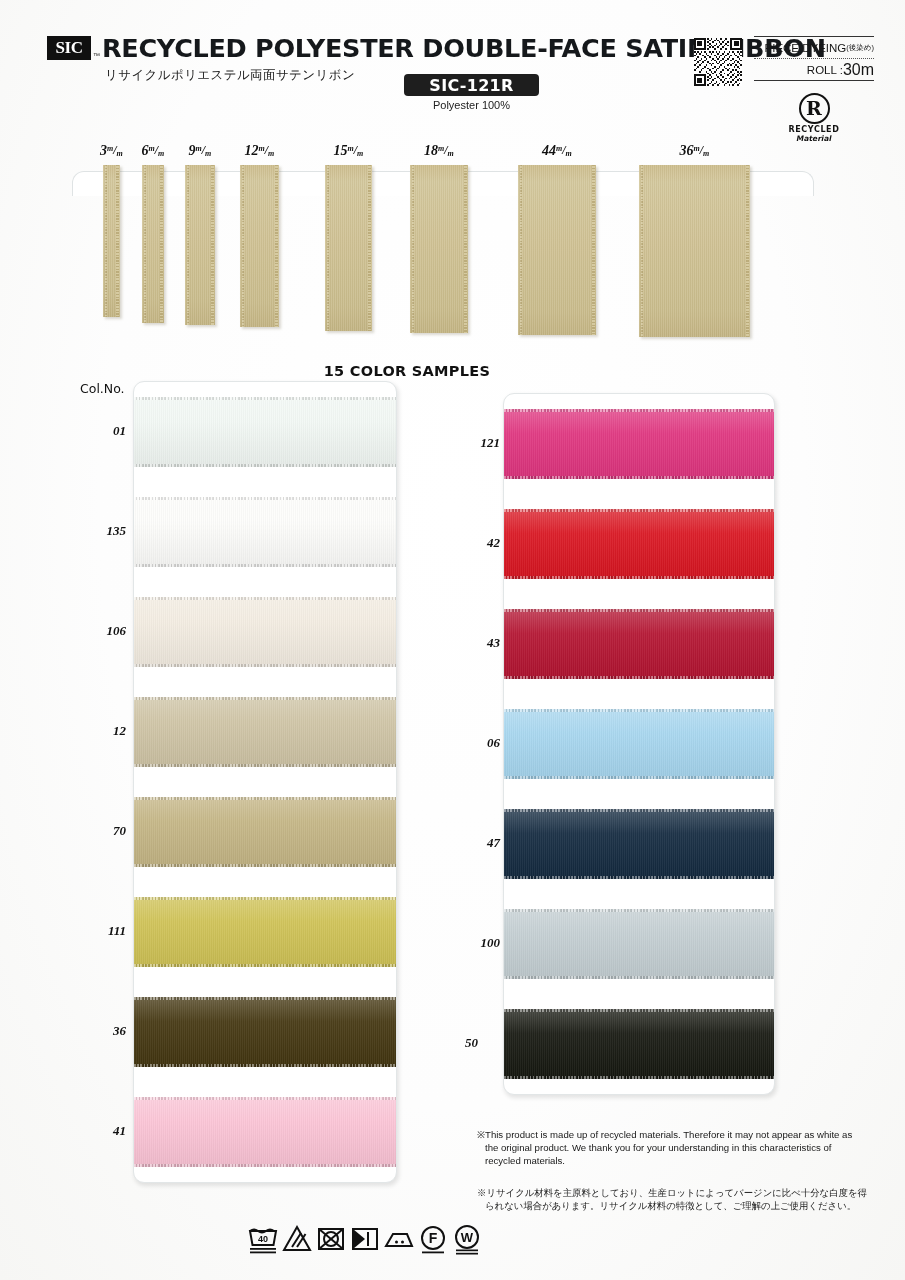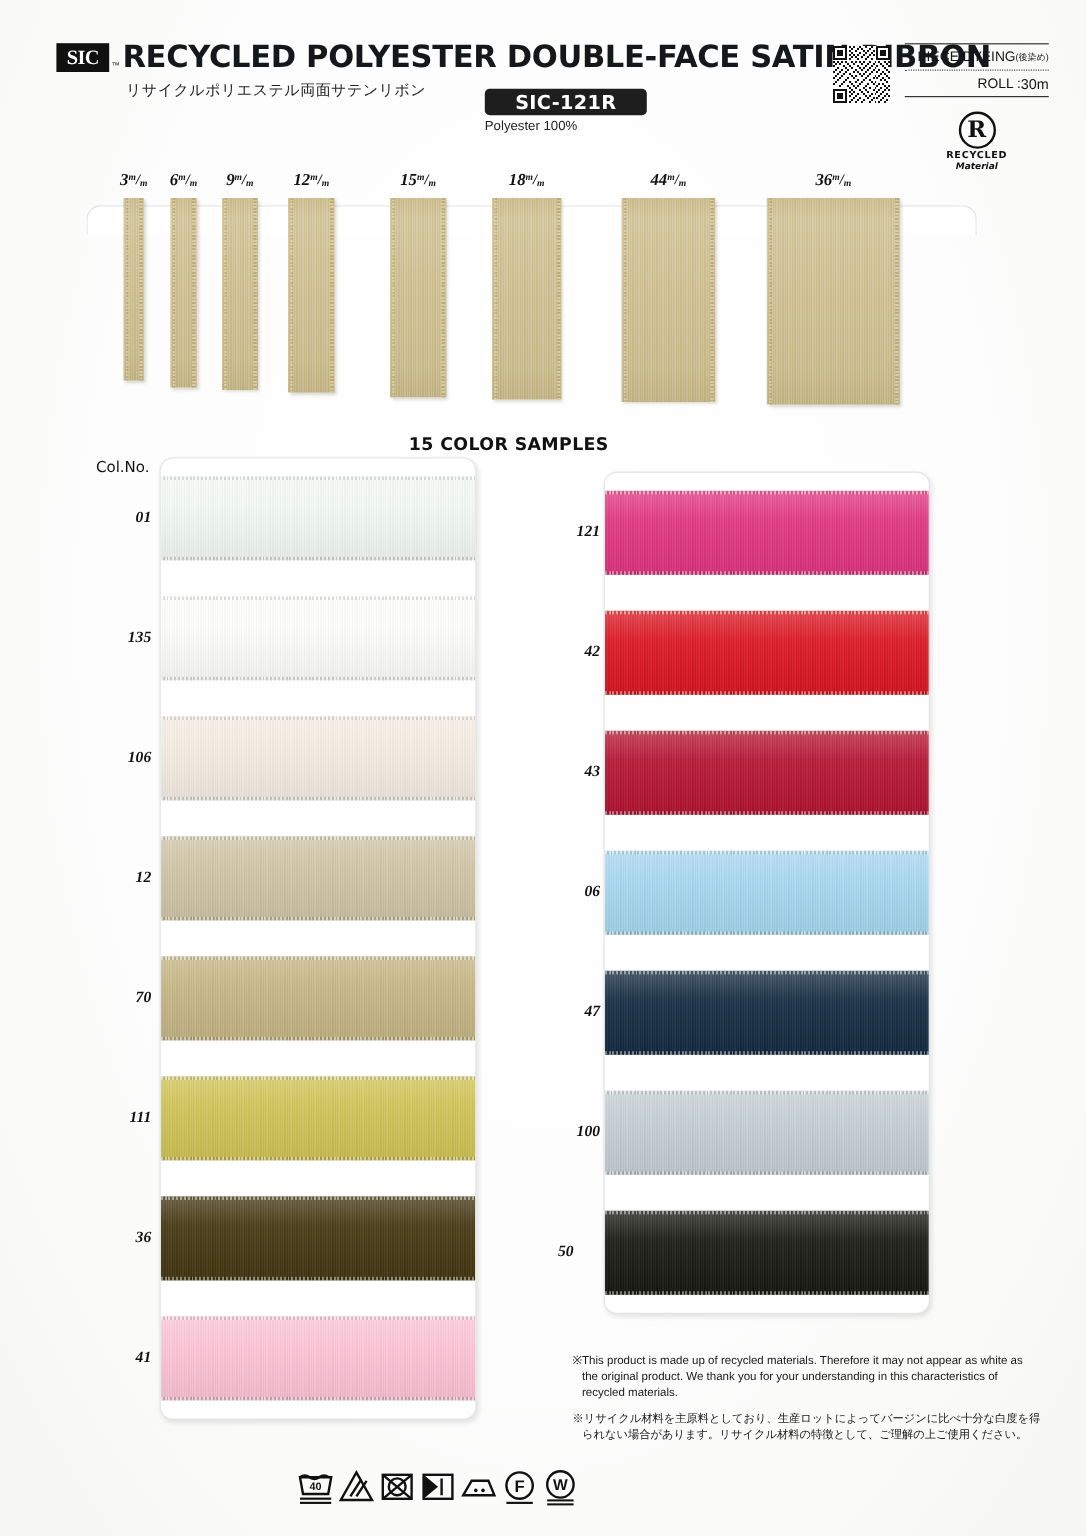--- a/index.html
+++ b/index.html
@@ -42,33 +42,33 @@
   #code-badge{
     position:absolute;left:392px;top:74px;
     width:135px;height:22px;background:#1e1e1e;border-radius:4px;
     display:flex;align-items:center;justify-content:center;
   }
   #code-badge span{
     color:#fff;font-weight:bold;font-size:16px;letter-spacing:0.3px;
     font-family:"DejaVu Sans", sans-serif;
   }
   #composition{
-    position:absolute;left:392px;top:99px;width:135px;
+    position:absolute;left:392px;top:99px;width:135px;text-align:center;
     font-size:11px;color:#222;
   }
   
   #qr{position:absolute;left:682px;top:38px;width:48px;height:48px;}
   
   #spec{position:absolute;left:742px;top:36px;width:120px;}
   .spec-rule{height:1px;background:#333;width:120px;}
   .spec-dots{height:0;border-top:1px dotted #555;width:120px;}
   .spec-row{height:21px;display:flex;align-items:center;justify-content:flex-end;}
   .spec-label{font-size:11.5px;color:#151515;}
   .spec-sub{font-size:7.5px;color:#151515;}
-  .spec-val{font-size:12px;color:#151515;}
+  .spec-val{font-size:16px;color:#151515;}
   
   #recycled{position:absolute;left:770px;top:93px;width:64px;text-align:center;}
   #rec-r{
     width:27px;height:27px;border:2.2px solid #111;border-radius:50%;
     margin:0 auto;display:flex;align-items:center;justify-content:center;
     font-family:"DejaVu Serif", serif;font-weight:bold;font-size:19px;color:#111;
     line-height:1;
   }
   #rec-l1{font-size:8px;font-weight:bold;letter-spacing:0.6px;margin-top:1px;color:#111;
     font-family:"DejaVu Sans", sans-serif;}
@@ -112,21 +112,20 @@
   .rib-sheen{
     position:absolute;inset:0;
     background:repeating-linear-gradient(90deg,rgba(255,255,255,0.10) 0 1px,rgba(0,0,0,0.025) 1px 2px);
     pointer-events:none;
   }
   
   #samples-title{
     position:absolute;left:0;top:363px;width:814px;text-align:center;
     font-size:14.5px;font-weight:bold;color:#111;letter-spacing:0.3px;
     font-family:"DejaVu Sans", sans-serif;
-    padding-left:17px;
   }
   #colno{
     position:absolute;left:80px;top:381px;
     font-size:12.5px;color:#111;
     font-family:"DejaVu Sans", sans-serif;
   }
   .swatch-card{
     position:absolute;background:#fff;
     border:1px solid #e2e6e7;border-radius:11px;
     box-shadow:1.5px 2.5px 4px rgba(0,0,0,0.10);
@@ -151,21 +150,21 @@
       repeating-linear-gradient(90deg,rgba(255,255,255,0.055) 0 1px,rgba(0,0,0,0.028) 1px 2px);
   }
   .colnum{
     position:absolute;text-align:right;width:48px;
     font-family:"Liberation Serif", serif;
     font-style:italic;font-weight:bold;font-size:13px;color:#111;
   }
   
   #notes{position:absolute;left:477px;top:1128px;width:390px;}
   .note-en{
-    font-size:9.6px;line-height:1.38;color:#181818;margin-bottom:7px;
+    font-size:9.6px;line-height:1.38;color:#181818;margin-bottom:18px;
     text-indent:-8px;padding-left:8px;
   }
   .note-jp{
     font-size:9.4px;line-height:1.42;color:#181818;
     text-indent:-8px;padding-left:8px;
   }
   
   #care{
     position:absolute;left:0;top:1222px;width:729px;
     display:flex;justify-content:center;align-items:center;

